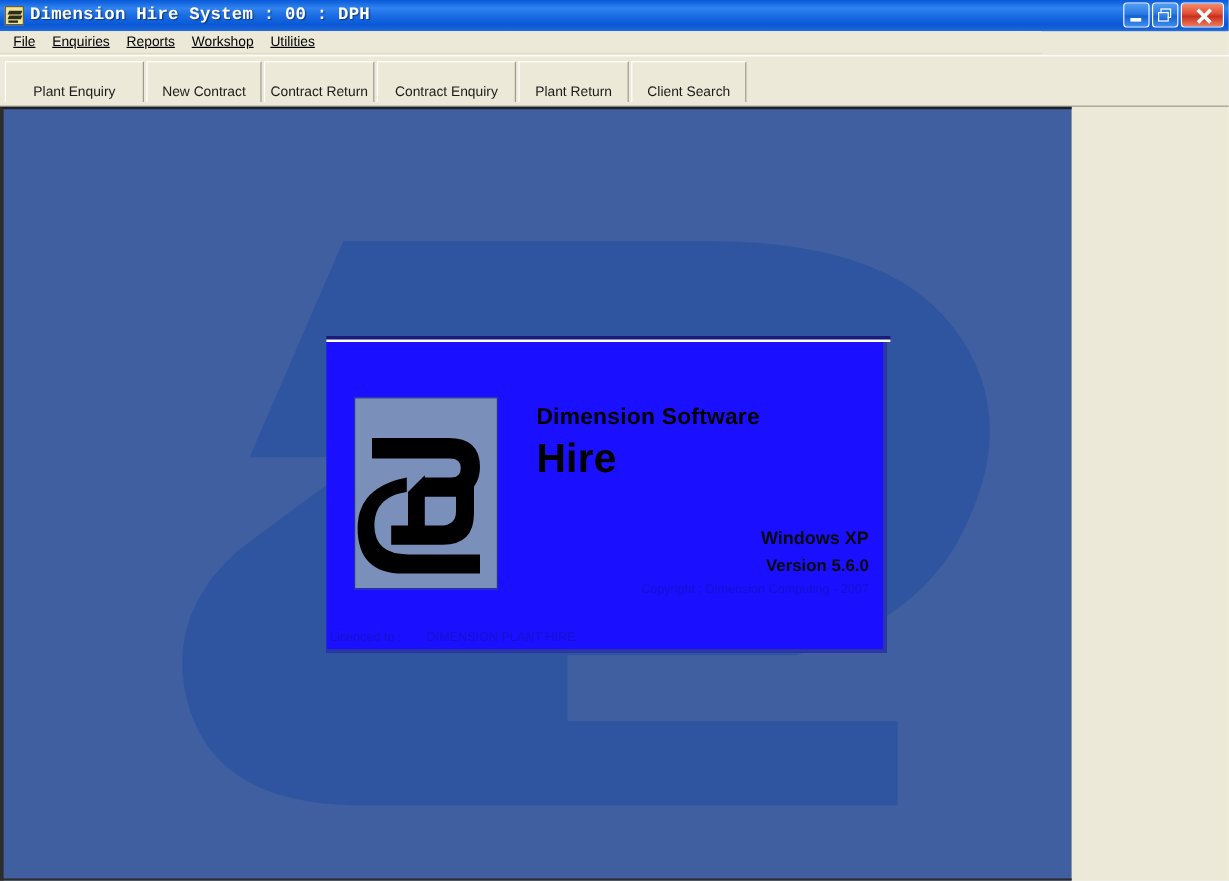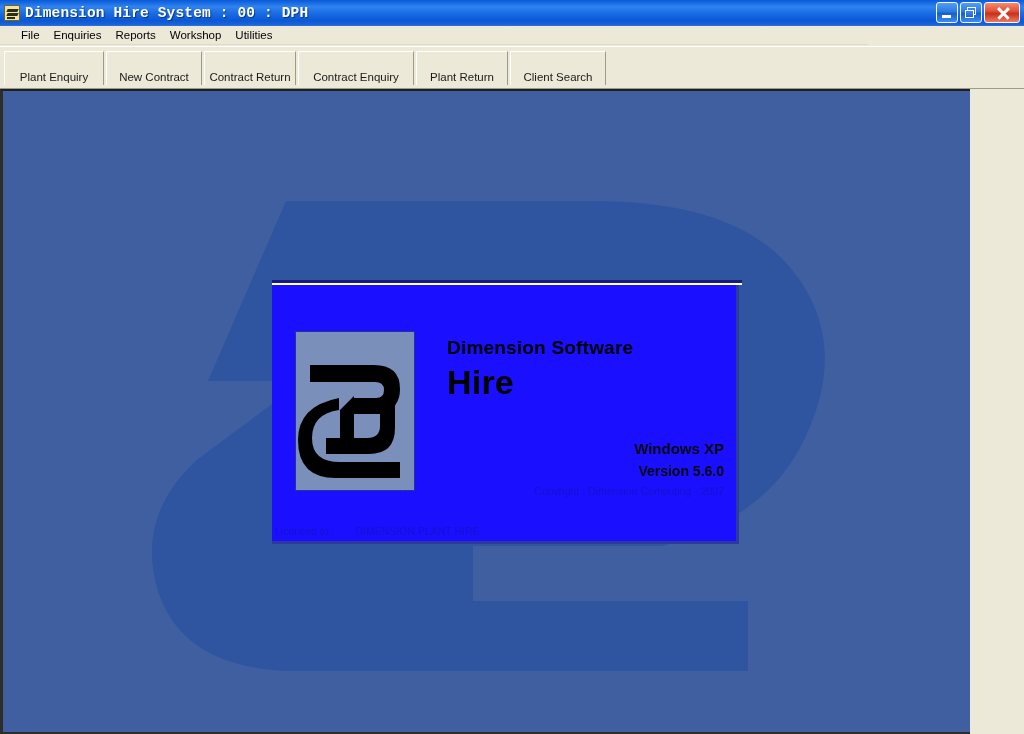--- a/index.html
+++ b/index.html
@@ -111,23 +111,24 @@
   .cap-btn.close .x1 { transform: rotate(45deg); }
   .cap-btn.close .x2 { transform: rotate(-45deg); }
 
   
   #menu-bar {
     position: absolute;
     left: 0; top: 26px;
     width: 868px; height: 19px;
     background: #ece9d8;
     display: flex; align-items: center;
-    padding-left: 14px;
+    padding-left: 4px;
     box-sizing: border-box;
     border-bottom: 1px solid #dedbc8;
+    text-decoration: underline;
   }
   .menu-item {
     font-size: 11.5px;
     color: #000000;
     padding: 2px 7px;
     cursor: default;
     white-space: nowrap;
   }
 
   
@@ -173,21 +174,21 @@
     width: 1024px; height: 4px;
     background: #ece9d8;
     border-bottom: 1px solid #9d9b8a;
     box-sizing: border-box;
   }
 
   
   #mdi-client {
     position: absolute;
     left: 0; top: 89px;
-    width: 970px; height: 645px;
+    width: 893px; height: 645px;
     background: #3f5fa0;
     border-left: 3px solid #2d2d2d;
     border-top: 2px solid #1f1f1f;
     border-bottom: 2px solid #2d2d2d;
     box-sizing: border-box;
     overflow: hidden;
     text-decoration: underline;
   }
 
   
@@ -325,21 +326,21 @@
     <div class="menu-item">File</div>
     <div class="menu-item">Enquiries</div>
     <div class="menu-item">Reports</div>
     <div class="menu-item">Workshop</div>
     <div class="menu-item">Utilities</div>
   </div>
 
   <div id="toolbar">
     <div id="toolbar-strip">
 
-      <div class="tb-btn" style="width:100px">
+      <div class="tb-btn" style="width:116px">
         <span class="tb-label">Plant Enquiry</span>
       </div>
       <div class="tb-btn" style="width:96px">
         <span class="tb-label">New Contract</span>
       </div>
       <div class="tb-btn" style="width:92px">
         <span class="tb-label">Contract Return</span>
       </div>
       <div class="tb-btn" style="width:116px">
         <span class="tb-label">Contract Enquiry</span>

